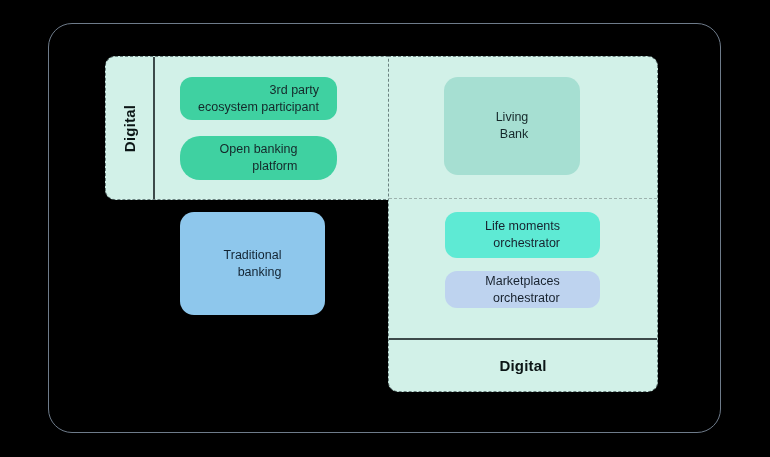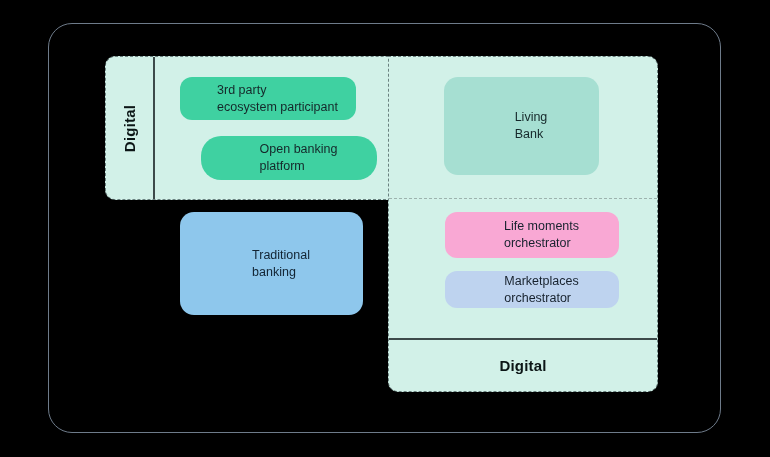--- a/index.html
+++ b/index.html
@@ -89,32 +89,31 @@
     font-size: 15px;
     color: #0c1616;
     letter-spacing: 0.2px;
   }
   
   .dbox {
     position: absolute;
     display: flex;
     align-items: center;
     justify-content: center;
-    text-align: left;
+    text-align: right;
     font-size: 12.5px;
     line-height: 1.35;
     color: #15282a;
     white-space: pre-line;
-    padding-left: 19px;
   }
   .box-3rd       { left: 180px; top: 77px;  width: 157px; height: 43px;  background: #3fd1a1; border-radius: 12px; }
-  .box-open      { left: 180px; top: 136px; width: 157px; height: 44px;  background: #3fd1a1; border-radius: 20px; margin-left: 21px; }
+  .box-open      { left: 180px; top: 136px; width: 157px; height: 44px;  background: #3fd1a1; border-radius: 20px; }
   .box-living    { left: 444px; top: 77px;  width: 136px; height: 98px;  background: #a6dfd2; border-radius: 14px; }
-  .box-trad      { left: 180px; top: 212px; width: 164px; height: 103px; background: #8ec7ec; border-radius: 14px; color: #122433; }
-  .box-life      { left: 445px; top: 212px; width: 155px; height: 46px;  background: #f9a8d4; border-radius: 12px; color: #17222e; }
+  .box-trad      { left: 180px; top: 212px; width: 145px; height: 103px; background: #8ec7ec; border-radius: 14px; color: #122433; }
+  .box-life      { left: 445px; top: 212px; width: 155px; height: 46px;  background: #5eead4; border-radius: 12px; color: #17222e; }
   .box-market    { left: 445px; top: 271px; width: 155px; height: 37px;  background: #bed3ef; border-radius: 12px; color: #17222e; }
 </style>
 </head>
 <body>
 
 <div class="stage">
 
   <div class="frame"></div>
 
   <div class="zone zone-left">

